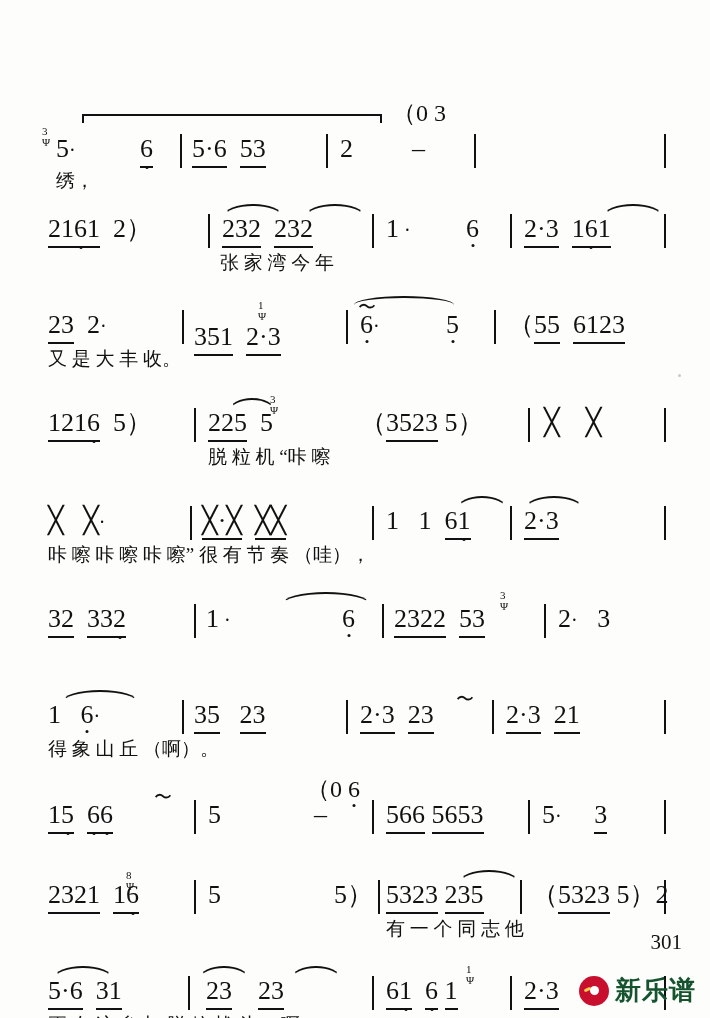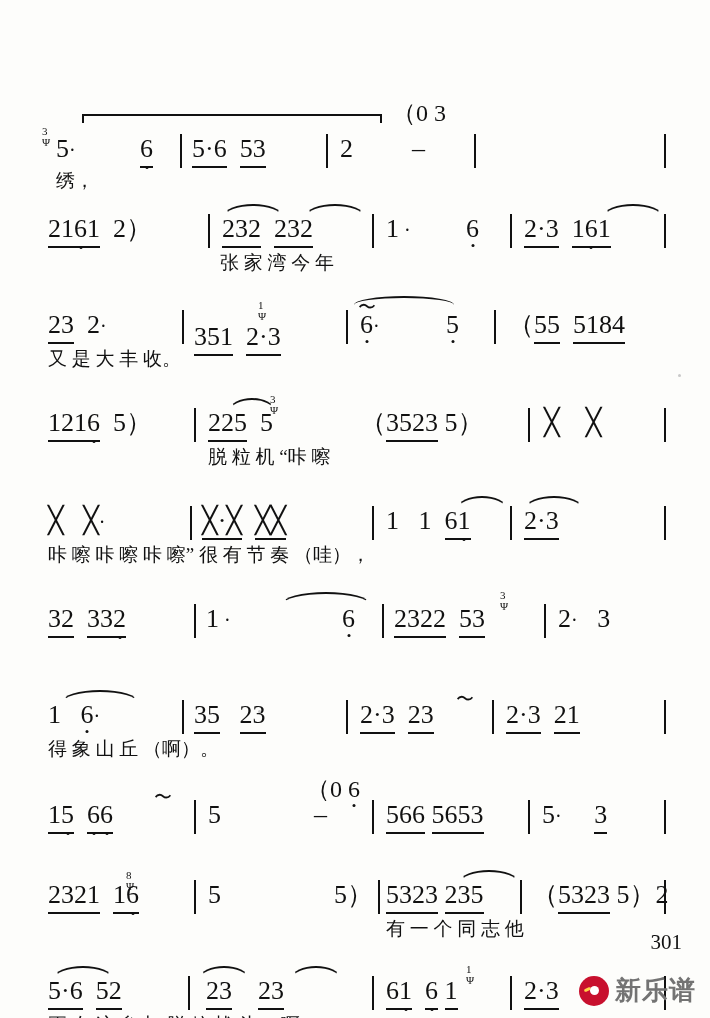--- a/index.html
+++ b/index.html
@@ -134,21 +134,21 @@
     position: absolute;
     left: 5px; top: 12px;
     width: 7px; height: 3px;
     background: #ffd24a;
     border-radius: 2px;
     transform: rotate(-24deg);
   }
   .wm-text {
     font-size: 26px;
     font-weight: bold;
-    color: #737373;
+    color: #14532d;
     font-family: "Liberation Sans", sans-serif;
     letter-spacing: 1px;
   }
   .speck {
     position: absolute;
     width: 3px; height: 3px;
     background: #c9c9c9;
     border-radius: 50%;
   }
 </style>
@@ -202,21 +202,21 @@
       <div class="cell" style="left:6px; top:4px;"><span class="glyph u1">2</span><span class="glyph u1">3</span>&nbsp;&nbsp;2<span style="font-size:20px;">·</span></div>
       <div class="bar" style="left:140px; top:4px;"></div>
       <div class="small" style="left:216px; top:-6px;">1<br>Ψ</div>
       <div class="cell" style="left:152px; top:4px;margin-top:12px;"><span class="glyph u1">351</span>&nbsp;&nbsp;<span class="glyph u1">2·3</span></div>
       <div class="tilde" style="left:316px; top:-4px;">〜</div>
       <div class="tie" style="left:312px; top:-10px; width:100px;"></div>
       <div class="bar" style="left:304px; top:4px;"></div>
       <div class="cell" style="left:318px; top:4px;"><span class="glyph dotdn">6</span><span style="font-size:20px;">·</span></div>
       <div class="cell" style="left:404px; top:4px;"><span class="glyph dotdn">5</span></div>
       <div class="bar" style="left:452px; top:4px;"></div>
-      <div class="cell" style="left:466px; top:4px;">（<span class="glyph u1">55</span>&nbsp;&nbsp;<span class="glyph u1">5184</span></div>
+      <div class="cell" style="left:466px; top:4px;">（<span class="glyph u1">55</span>&nbsp;&nbsp;<span class="glyph u1">6123</span></div>
 
       <div class="lcell" style="left:6px; top:42px;">又 是 大 丰 收。</div>
     </div>
 
     <div class="sysrow" style="height:80px;">
       <div class="cell" style="left:6px; top:6px;"><span class="glyph u1">1</span><span class="glyph u1">2</span><span class="glyph u1">1</span><span class="glyph u1 dotdn">6</span>&nbsp;&nbsp;5）</div>
       <div class="bar" style="left:152px; top:6px;"></div>
       <div class="slur" style="left:188px; top:-4px; width:42px;"></div>
       <div class="small" style="left:228px; top:-8px;">3<br>Ψ</div>
       <div class="cell" style="left:166px; top:6px;"><span class="glyph u1">225</span>&nbsp;&nbsp;<span class="glyph">5</span></div>
@@ -297,21 +297,21 @@
       <div class="cell" style="left:344px; top:6px;"><span class="glyph u1">5323</span>&nbsp;<span class="glyph u1">235</span></div>
       <div class="bar" style="left:478px; top:6px;"></div>
       <div class="cell" style="left:490px; top:6px;">（<span class="glyph u1">5323</span>&nbsp;5）2</div>
       <div class="bar" style="left:622px; top:6px;"></div>
 
       <div class="lcell" style="left:344px; top:44px;">有 一 个 同 志        他</div>
     </div>
 
     <div class="sysrow" style="height:80px;">
       <div class="slur" style="left:12px; top:-4px; width:56px;"></div>
-      <div class="cell" style="left:6px; top:6px;"><span class="glyph u1">5·6</span>&nbsp;&nbsp;<span class="glyph u1">52</span></div>
+      <div class="cell" style="left:6px; top:6px;"><span class="glyph u1">5·6</span>&nbsp;&nbsp;<span class="glyph u1">31</span></div>
       <div class="bar" style="left:146px; top:6px;"></div>
       <div class="slur" style="left:158px; top:-4px; width:46px;"></div>
       <div class="slur" style="left:250px; top:-4px; width:46px;"></div>
       <div class="cell" style="left:164px; top:6px;"><span class="glyph u1">23</span>&nbsp;&nbsp;&nbsp;&nbsp;<span class="glyph u1">23</span></div>
       <div class="bar" style="left:330px; top:6px;"></div>
       <div class="small" style="left:424px; top:-6px;">1<br>Ψ</div>
       <div class="cell" style="left:344px; top:6px;"><span class="glyph u1">6</span><span class="glyph u1 dotdn">1</span>&nbsp;&nbsp;<span class="glyph u1 dotdn">6</span>&nbsp;<span class="glyph u1">1</span></div>
       <div class="bar" style="left:468px; top:6px;"></div>
       <div class="cell" style="left:482px; top:6px;"><span class="glyph u1">2·3</span>&nbsp;&nbsp;&nbsp;&nbsp;2</div>
       <div class="bar" style="left:622px; top:6px;"></div>

